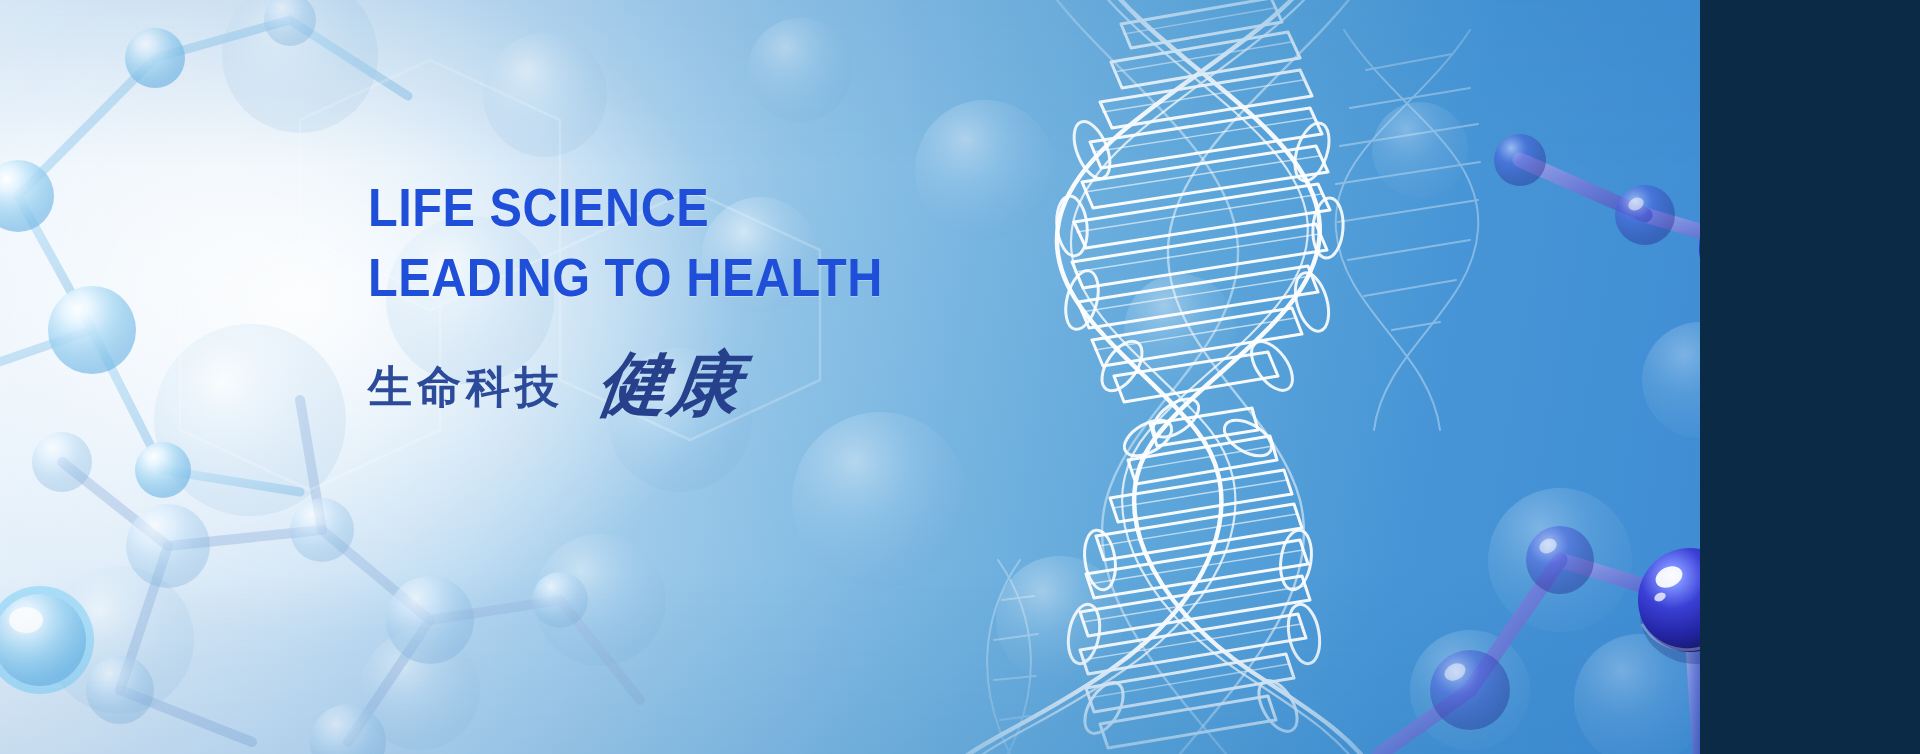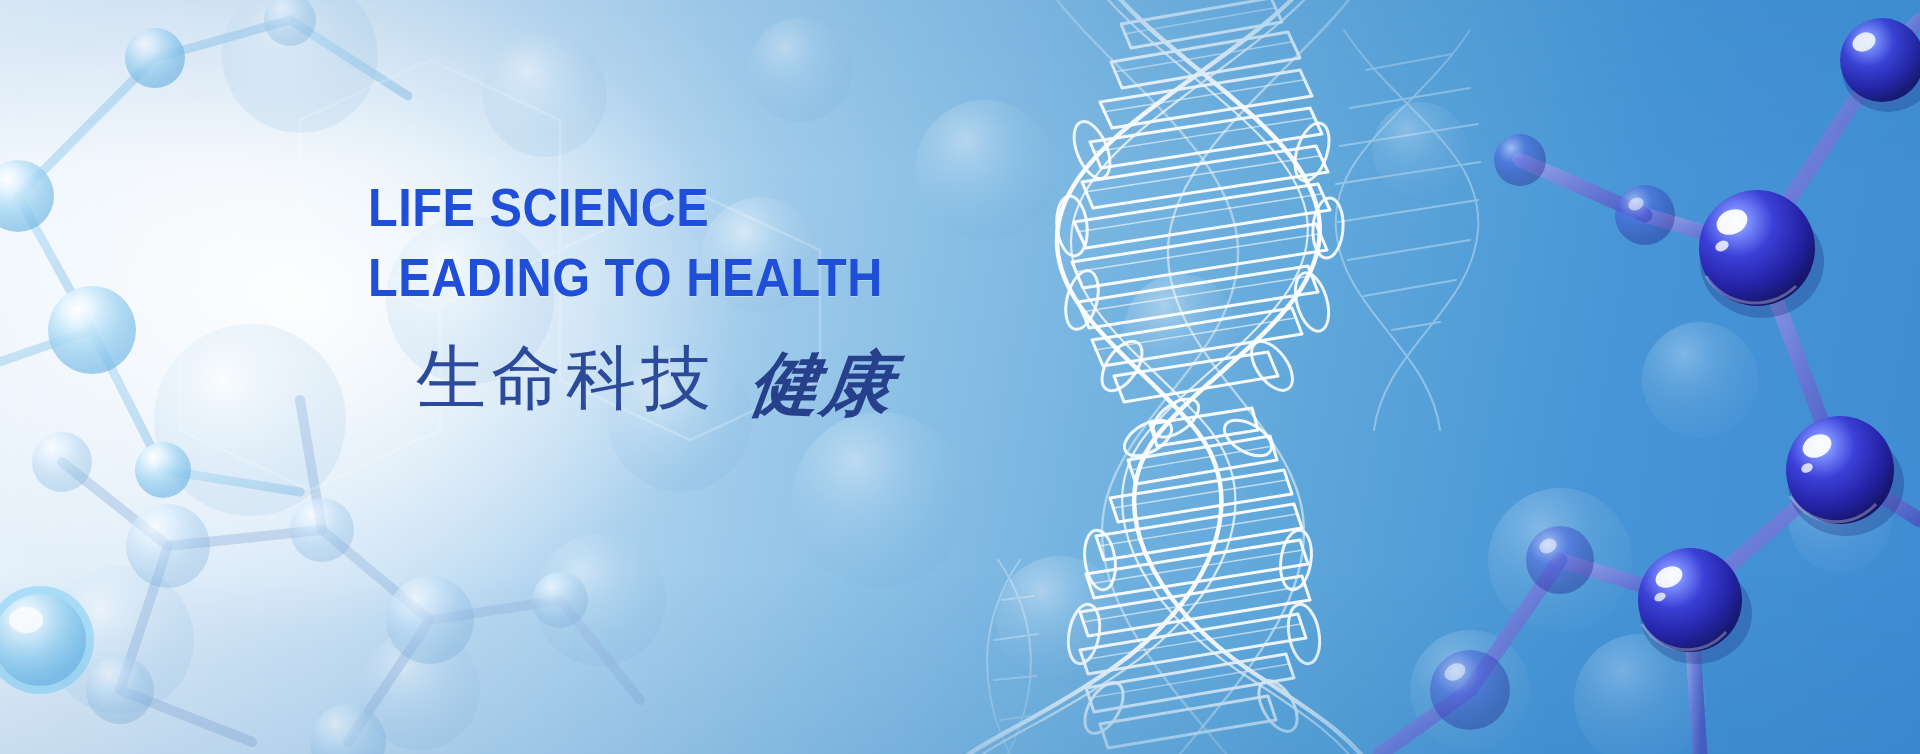--- a/index.html
+++ b/index.html
@@ -1,21 +1,21 @@
 <!DOCTYPE html>
 <html lang="zh"><head>
 <meta charset="utf-8">
 <title>Life Science Banner</title>
 <style>
   html,body{margin:0;padding:0;background:#0b2a46;}
   *{box-sizing:border-box;}
 
   .banner{
     position:relative;
-    width:1920px;
+    width:1700px;
     height:754px;
     overflow:hidden;
     font-family:"Liberation Sans","DejaVu Sans",sans-serif;
     background:#3f8fd8;
   }
 
   
   .bg-base{
     position:absolute; inset:0;
     background:linear-gradient(100deg,
@@ -72,25 +72,24 @@
     margin:0;
   }
   .cn-row{
     margin-top:20px;
     white-space:nowrap;
     display:flex;
     align-items:baseline;
   }
   .cn-hei{
     color:#2c4a9a;
-    font-size:70px;
-    font-weight:400;
+    font-size:44px;
+    font-weight:700;
     letter-spacing:5px;
     font-family:"Liberation Sans","DejaVu Sans",sans-serif;
-    margin-left:48px;
   }
   .cn-gap{display:inline-block;width:24px;}
   .cn-brush{
     color:#27408c;
     font-size:70px;
     font-weight:700;
     font-style:italic;
     letter-spacing:2px;
     margin-left:10px;
     position:relative;

